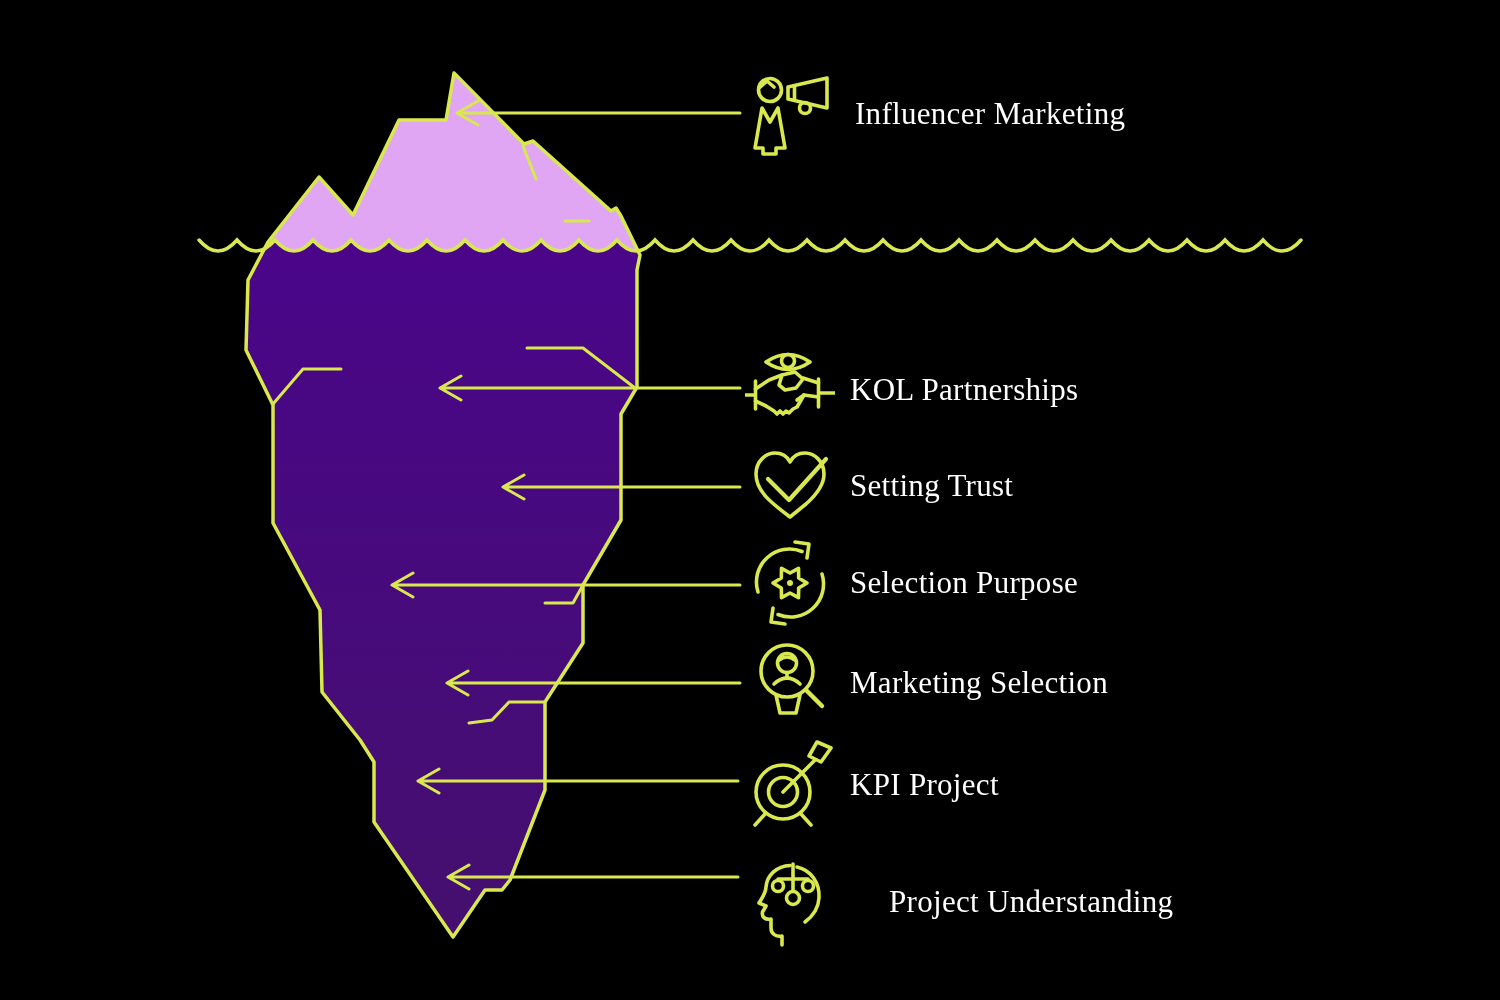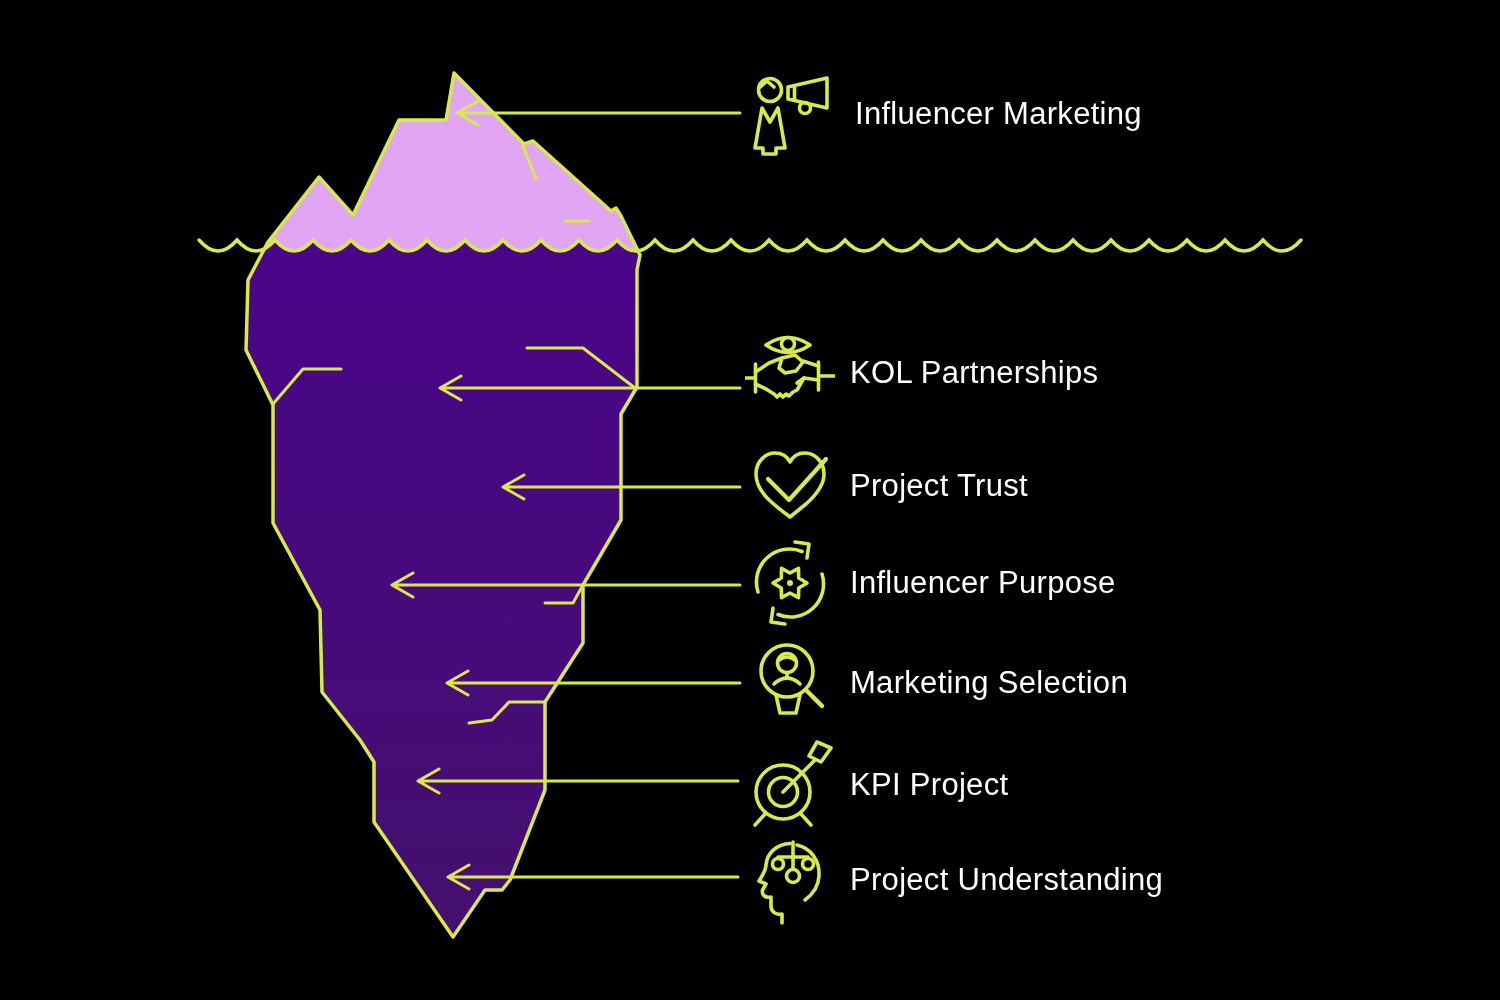--- a/index.html
+++ b/index.html
@@ -5,21 +5,21 @@
   :root{
     --background:#000000;
     --line:#D9E84E;
     --berg-above:#E0A6F4;
     --label-text:#FFFFFF;
   }
   html,body{margin:0;padding:0;background:var(--background);}
   .stage{
     position:relative;width:1500px;height:1000px;overflow:hidden;
     background:var(--background);
-    font-family:Liberation Sans, sans-serif;
+    font-family:Liberation Serif, serif;
   }
   .diagram-svg{position:absolute;left:0;top:0;}
   .ln{stroke:var(--line);fill:none;}
   .legend-row{
     position:absolute;display:flex;align-items:center;
   }
   .legend-row .icon-box{flex:0 0 auto;display:block;}
   .legend-row .label{
     margin-left:15px;color:var(--label-text);
     font-size:31px;font-weight:500;letter-spacing:0.3px;white-space:nowrap;
@@ -102,21 +102,21 @@
         <path d="M 14,22 L 22,15 L 29,21"></path>
         <path d="M 10,82 L 17,42 L 25,56 L 33,42 L 40,82 L 31,82 L 31,88 L 18,88 L 18,82 Z"></path>
         <path d="M 43,21 L 82,12 L 82,42 L 43,33 Z"></path>
         <path d="M 49.5,20.5 L 49.5,33.5"></path>
         <circle cx="60" cy="42" r="5.5"></circle>
       </g>
     </svg>
     <span class="label">Influencer Marketing</span>
   </div>
 
-  <div class="legend-row" style="left:745px;top:328px;">
+  <div class="legend-row" style="left:745px;top:345px;">
     <svg class="icon-box" width="90" height="90" viewBox="0 0 90 90">
       <g class="ic">
         <path d="M 21,17 Q 43,2 65,17 Q 43,32 21,17 Z"></path>
         <circle cx="43" cy="16" r="6.5"></circle>
         <path d="M 0,50 L 10,50 M 10.5,36 L 10.5,64"></path>
         <path d="M 90,48 L 74,48 M 73.5,34 L 73.5,62"></path>
         <path d="M 10.5,44 L 24,35 L 37,30"></path>
         <path d="M 37,30 L 50,27 L 58,34 L 51,43 L 40,45 L 34,40 Z"></path>
         <path d="M 73.5,38 L 58,33"></path>
         <path d="M 73.5,52 L 59,50 L 52,55"></path>
@@ -126,35 +126,35 @@
     <span class="label">KOL Partnerships</span>
   </div>
 
   <div class="legend-row" style="left:745px;top:441px;">
     <svg class="icon-box" width="90" height="90" viewBox="0 0 90 90">
       <g class="ic">
         <path d="M 45,76 C 28,63 11,51 11,33 C 11,20 21,12 30,12 C 36,12 42,15 45,21 C 48,15 54,12 60,12 C 69,12 79,20 79,33 C 79,45 70,55 61,63 C 56,67 50,72 45,76 Z"></path>
         <path stroke-width="4.2" d="M 23,38 L 44,59 L 81,18"></path>
       </g>
     </svg>
-    <span class="label">Project Trust</span>
+    <span class="label">Setting Trust</span>
   </div>
 
   <div class="legend-row" style="left:745px;top:538px;">
     <svg class="icon-box" width="90" height="90" viewBox="0 0 90 90">
       <g class="ic">
         <polygon points="62,45 53.7,50 53.5,59.7 45,55 36.5,59.7 36.3,50 28,45 36.3,40 36.5,30.3 45,35 53.5,30.3 53.7,40"></polygon>
         <circle class="ic-fill" cx="45" cy="45" r="3"></circle>
         <path d="M 13,54 A 33,33 0 0 1 57,13.5"></path>
         <path d="M 50,4 L 64,6 L 62,20"></path>
         <path d="M 77,36 A 33,33 0 0 1 33,76.5"></path>
         <path d="M 40,86 L 26,84 L 28,70"></path>
       </g>
     </svg>
-    <span class="label">Influencer Purpose</span>
+    <span class="label">Selection Purpose</span>
   </div>
 
   <div class="legend-row" style="left:745px;top:638px;">
     <svg class="icon-box" width="90" height="90" viewBox="0 0 90 90">
       <g class="ic">
         <circle cx="42" cy="33" r="26"></circle>
         <path stroke-width="4.5" d="M 61,52 L 77,68"></path>
         <circle cx="42" cy="25" r="9.5"></circle>
         <path d="M 34,22 Q 42,16 50,22"></path>
         <path d="M 42,34.5 L 42,40"></path>
@@ -171,21 +171,21 @@
         <circle cx="38" cy="52" r="27"></circle>
         <circle cx="38" cy="52" r="14.5"></circle>
         <path d="M 38,52 L 70,20"></path>
         <polygon points="64,16 72,2 86,8 76,22"></polygon>
         <path d="M 20,74 L 10,85 M 56,74 L 66,85"></path>
       </g>
     </svg>
     <span class="label">KPI Project</span>
   </div>
 
-  <div class="legend-row" style="left:745px;top:835px;">
+  <div class="legend-row" style="left:745px;top:857px;gap:39px;">
     <svg class="icon-box" width="90" height="90" viewBox="0 0 90 90">
       <g class="ic">
         <path d="M 52,10 C 66,13 75,26 74,41 C 73.5,51 68,59 60,65"></path>
         <path d="M 45,8.5 C 32,9 22,18 21,30 C 21,34 18,40 14,46 L 21,49 L 17.5,55 C 16.5,60 20,63 26,62 L 26,71 C 26,77 31,80 37,79 L 37,88"></path>
         <path d="M 48,7 L 48,34"></path>
         <path d="M 33,22 L 63,22"></path>
         <circle cx="33" cy="29" r="5.5"></circle>
         <circle cx="63" cy="29" r="5.5"></circle>
         <circle cx="48" cy="41" r="6.5"></circle>
       </g>

